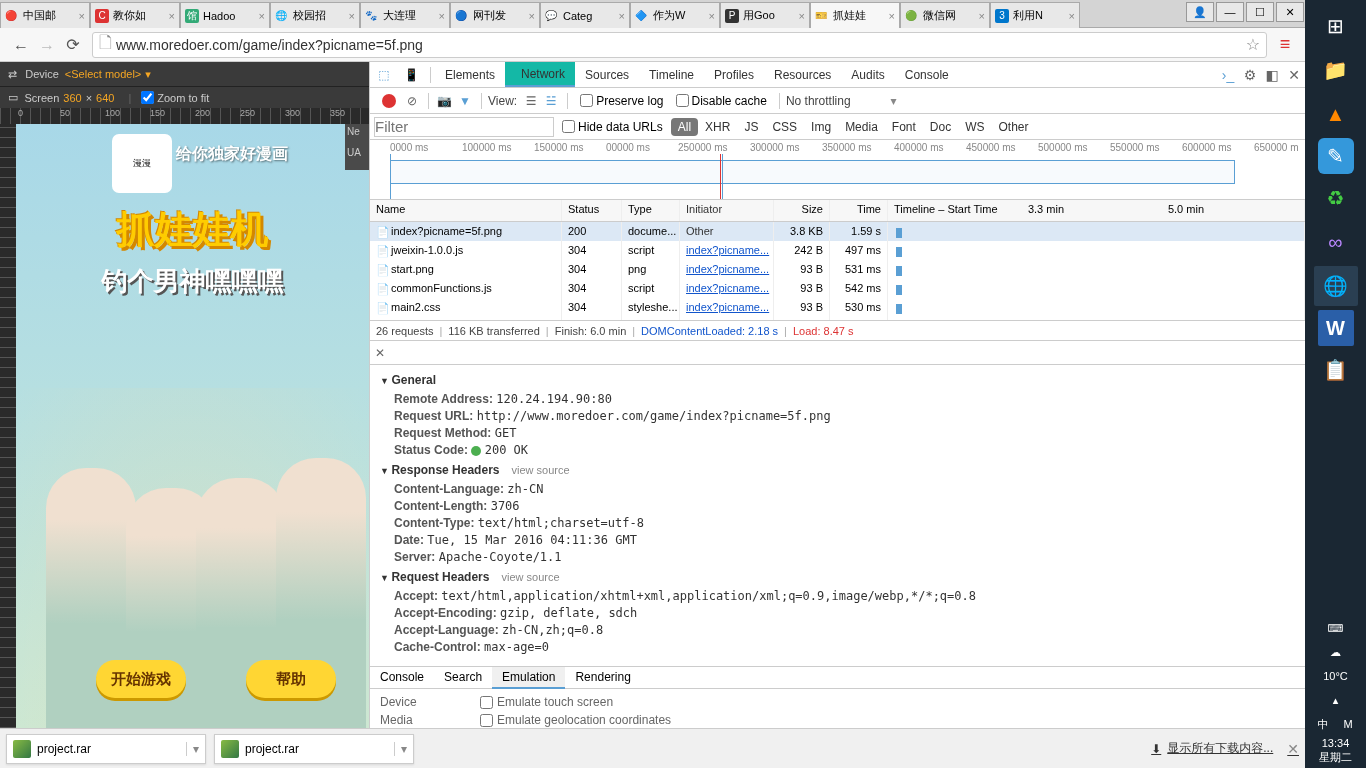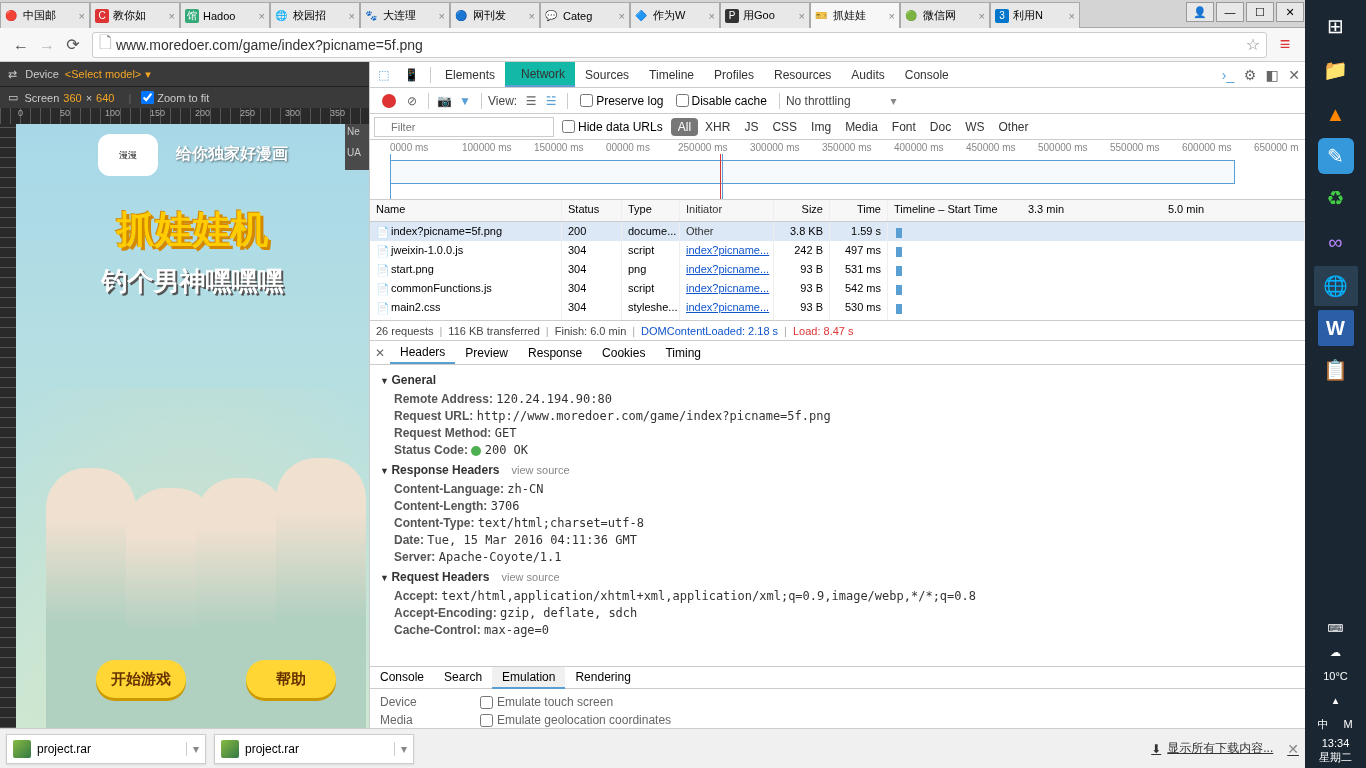--- a/index.html
+++ b/index.html
@@ -32,21 +32,21 @@
 .device-toolbar .val { color: #f5a623; }
 .device-toolbar2 { height: 22px; background: #3a3a3a; display: flex; align-items: center; padding: 0 8px; color: #ccc; font-size: 11px; border-top: 1px solid #222; }
 .device-toolbar2 .dim { color: #f5a623; margin: 16px 4px; }
 .ruler-h { height: 16px; background: #2a2a2a; position: relative; }
 .ruler-h::before { content: ''; position: absolute; inset: 0; background: repeating-linear-gradient(90deg, #555 0, #555 1px, transparent 1px, transparent 10px); }
 .ruler-tick { position: absolute; top: 0; font-size: 9px; color: #aaa; }
 .ruler-v { width: 16px; background: #2a2a2a; position: relative; }
 .ruler-v::before { content: ''; position: absolute; inset: 0; background: repeating-linear-gradient(0deg, #555 0, #555 1px, transparent 1px, transparent 10px); }
 .device-view { flex: 1; display: flex; }
 .device-screen { flex: 1; background: linear-gradient(180deg, #a8d8e8 0%, #c8e8d8 100%); position: relative; overflow: hidden; }
-.game-banner { position: absolute; top: 10px; left: 82px; width: 60px; height: 42px; background: #fff; border-radius: 12px; display: flex; align-items: center; justify-content: center; font-size: 9px; }
+.game-banner { position: absolute; top: 10px; left: 96px; width: 60px; height: 59px; background: #fff; border-radius: 7px; display: flex; align-items: center; justify-content: center; font-size: 9px; }
 .game-title-text { position: absolute; top: 20px; left: 160px; color: #fff; font-size: 16px; font-weight: bold; text-shadow: 1px 1px 2px rgba(0,0,0,0.5); }
 .game-title-main { position: absolute; top: 80px; left: 50%; transform: translateX(-50%); color: #ffcc00; font-size: 38px; font-weight: bold; text-shadow: 3px 3px 0 #d48800, -1px -1px 0 #d48800; font-family: "Microsoft YaHei"; }
 .game-subtitle { position: absolute; top: 140px; left: 50%; transform: translateX(-50%); color: #fff; font-size: 26px; font-weight: bold; text-shadow: 2px 2px 0 #555; font-family: "Microsoft YaHei"; white-space: nowrap; }
 .characters { position: absolute; bottom: 0; left: 0; right: 0; height: 340px; background: radial-gradient(ellipse at center bottom, rgba(255,220,150,0.3), transparent); }
 .char { position: absolute; bottom: 0; width: 90px; height: 260px; background: linear-gradient(180deg, #f0e0d0 20%, #b0d0c0 60%); border-radius: 40px 40px 0 0; }
 .char:nth-child(1) { left: 30px; }
 .char:nth-child(2) { left: 110px; height: 240px; }
 .char:nth-child(3) { left: 180px; height: 250px; }
 .char:nth-child(4) { left: 260px; height: 270px; }
 .game-btn { position: absolute; bottom: 30px; width: 90px; height: 38px; background: #ffd633; border-radius: 19px; display: flex; align-items: center; justify-content: center; font-size: 15px; font-weight: bold; color: #663300; box-shadow: 0 3px 0 #cc9900; cursor: pointer; }
@@ -67,21 +67,21 @@
 .dt-net-toolbar { height: 26px; border-bottom: 1px solid #ccc; display: flex; align-items: center; font-size: 12px; padding: 0 6px; }
 .rec-btn { width: 14px; height: 14px; background: #d33; border-radius: 50%; margin: 0 6px; }
 .tb-icon { width: 20px; display: flex; align-items: center; justify-content: center; color: #666; }
 .tb-sep { width: 1px; height: 16px; background: #ccc; margin: 0 6px; }
 .tb-lbl { margin-right: 4px; color: #444; }
 .tb-chk { display: flex; align-items: center; margin: 0 6px; }
 .tb-chk input { margin-right: 3px; }
 .tb-select { border: none; font-size: 12px; color: #444; }
 
 .dt-filter-row { height: 26px; border-bottom: 1px solid #ccc; display: flex; align-items: center; font-size: 12px; padding: 0 4px; }
-.filter-input { width: 180px; height: 20px; border: 1px solid #ccc; padding: 0 16px; font-size: 11px; }
+.filter-input { width: 180px; height: 20px; border: 1px solid #ccc; padding: 0 0; font-size: 15px; }
 .filter-chk { display: flex; align-items: center; margin: 0 8px; }
 .filter-type { padding: 2px 7px; cursor: pointer; color: #333; }
 .filter-type.active { background: #777; color: #fff; border-radius: 4px; }
 
 .timeline-ruler { height: 60px; border-bottom: 1px solid #ccc; position: relative; background: #fff; }
 .tl-mark { position: absolute; top: 2px; font-size: 10px; color: #888; }
 .tl-bar { position: absolute; top: 20px; left: 20px; right: 70px; height: 24px; border: 1px solid #5a9fd4; background: rgba(90,159,212,0.05); }
 .tl-redline { position: absolute; top: 14px; bottom: 0; width: 1px; background: #d33; }
 .tl-blueline { position: absolute; top: 14px; bottom: 0; width: 1px; background: #5a9fd4; }
 
@@ -477,27 +477,20 @@
         <span class="sep">|</span>
       <span>Finish: 6.0 min</span>
         <span class="sep">|</span>
       <span class="dcl">DOMContentLoaded: 2.18 s</span>
         <span class="sep">|</span>
       <span class="load">Load: 8.47 s</span>
     </div>
 
     <div class="req-tabs">
       <div class="req-close">✕</div>
-      <div id="req-tabs-list" style="display:flex;height:100%">
-          <div class="req-tab active">Headers</div>
-          <div class="req-tab">Preview</div>
-          <div class="req-tab">Response</div>
-          <div class="req-tab">Cookies</div>
-          <div class="req-tab">Timing</div>
-        </div>
     </div>
 
     <div class="headers-panel">
       <div class="hdr-section">General</div>
       <div id="hdr-general">
           <div class="hdr-row"><span class="hdr-key">Remote Address:</span> <span class="hdr-val">120.24.194.90:80</span></div>
           <div class="hdr-row"><span class="hdr-key">Request URL:</span> <span class="hdr-val">http://www.moredoer.com/game/index?picname=5f.png</span></div>
           <div class="hdr-row"><span class="hdr-key">Request Method:</span> <span class="hdr-val">GET</span></div>
           <div class="hdr-row"><span class="hdr-key">Status Code:</span> <span class="status-dot"></span> <span class="hdr-val">200 OK</span></div>
         </div>
@@ -510,20 +503,21 @@
           <div class="hdr-row"><span class="hdr-key">Content-Type:</span> <span class="hdr-val">text/html;charset=utf-8</span></div>
           <div class="hdr-row"><span class="hdr-key">Date:</span> <span class="hdr-val">Tue, 15 Mar 2016 04:11:36 GMT</span></div>
           <div class="hdr-row"><span class="hdr-key">Server:</span> <span class="hdr-val">Apache-Coyote/1.1</span></div>
         </div>
       <div class="hdr-section">
         <span>Request Headers</span><span class="vs-link">view source</span>
       </div>
       <div id="hdr-request">
           <div class="hdr-row"><span class="hdr-key">Accept:</span> <span class="hdr-val">text/html,application/xhtml+xml,application/xml;q=0.9,image/webp,*/*;q=0.8</span></div>
           <div class="hdr-row"><span class="hdr-key">Accept-Encoding:</span> <span class="hdr-val">gzip, deflate, sdch</span></div>
+          <div class="hdr-row"><span class="hdr-key">Accept-Language:</span> <span class="hdr-val">zh-CN,zh;q=0.8</span></div>
           <div class="hdr-row"><span class="hdr-key">Cache-Control:</span> <span class="hdr-val">max-age=0</span></div>
         </div>
     </div>
 
     <div class="drawer">
       <div class="drawer-tabs" id="drawer-tabs">
           <div class="drawer-tab">Console</div>
           <div class="drawer-tab">Search</div>
           <div class="drawer-tab active">Emulation</div>
           <div class="drawer-tab">Rendering</div>

